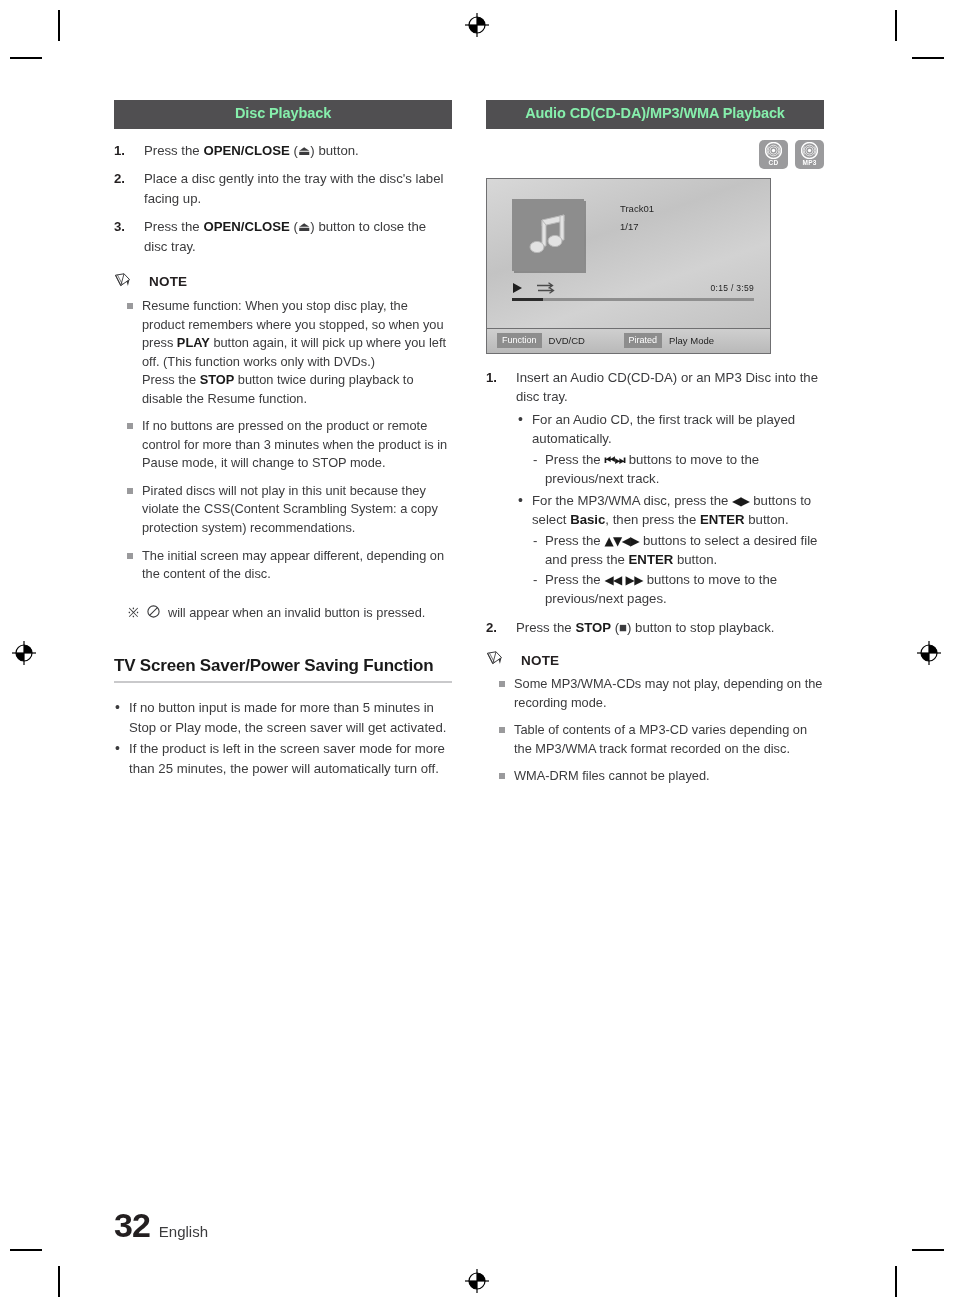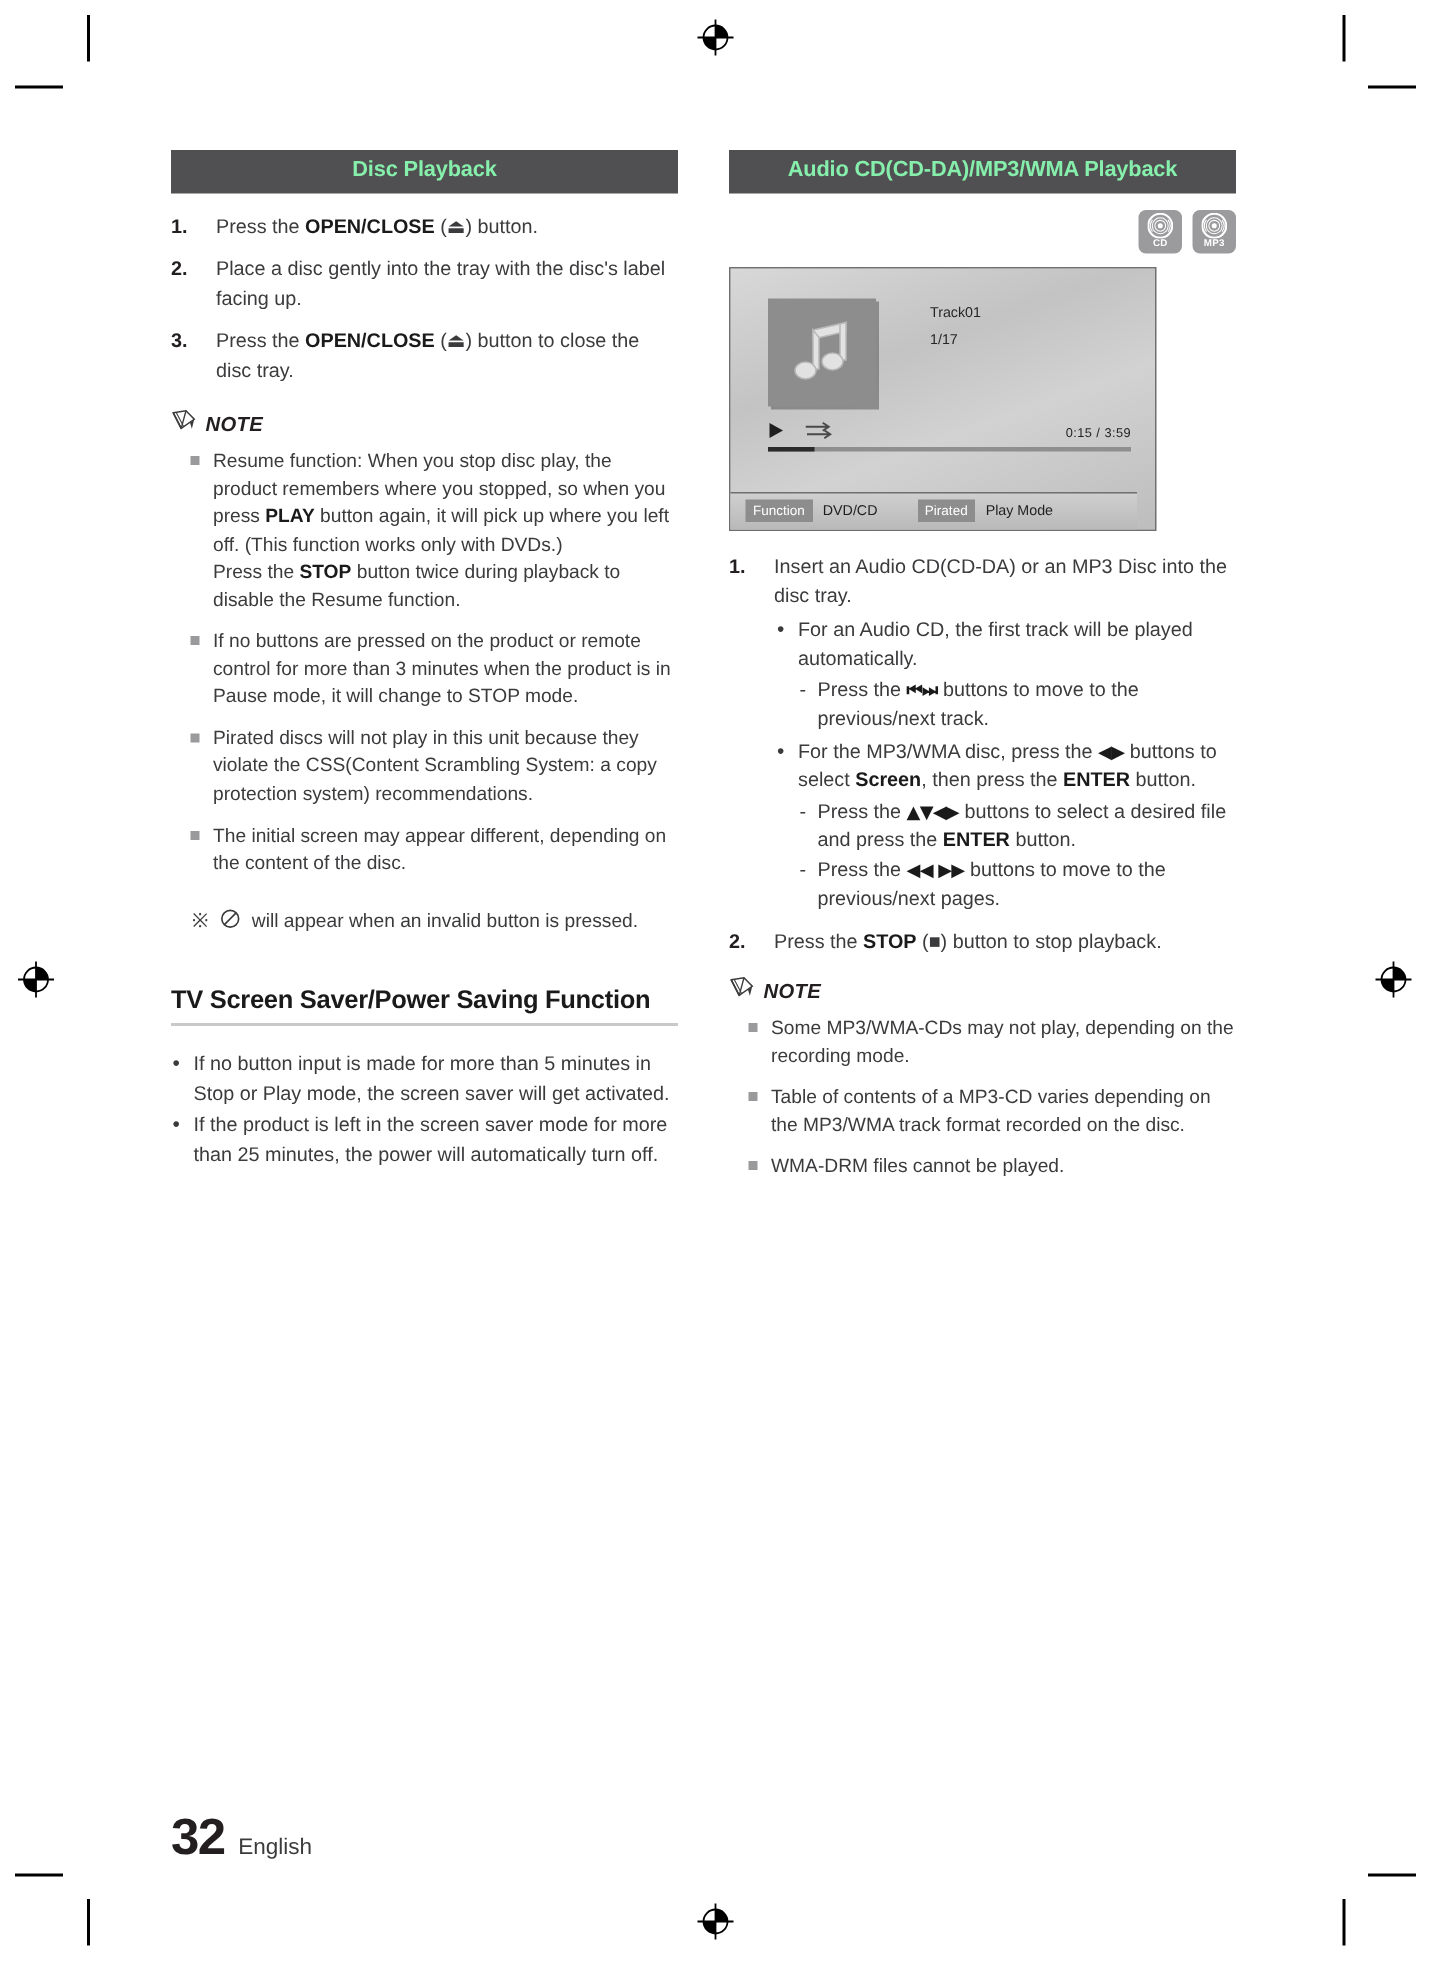--- a/index.html
+++ b/index.html
@@ -68,23 +68,22 @@
   }
   ol.steps > li .num {
     position:absolute; left:0; top:0;
     font-weight:bold; color:#231f20;
     font-size:13.2px;
   }
   b, strong { color:#1a1a1a; font-weight:bold; }
 
   
   .note-head {
-    display:flex; align-items:center; gap:6px;
+    display:flex; align-items:center; gap:18px;
     margin:17px 0 6px 0;
-    font-style:italic;
   }
   .note-head .label {
     font-size:13.5px; font-weight:bold; color:#231f20; letter-spacing:0.2px;
   }
   ul.note-list { list-style:none; margin:0; padding:0; }
   ul.note-list > li {
     position:relative;
     padding-left:28px;
     margin-bottom:9px;
     font-size:12.8px;
@@ -188,21 +187,21 @@
   .tv-bar .icons { display:flex; align-items:center; gap:14px; height:12px; }
   .tv-time {
     position:absolute; right:0; top:0;
     font-size:8.5px; color:#1f1f1f; letter-spacing:0.3px;
   }
   .tv-progress {
     margin-top:3px; height:3px; background:#8f8f8f; position:relative;
   }
   .tv-progress .fill { position:absolute; left:0; top:0; height:100%; width:13%; background:#2b2b2b; }
   .tv-footer {
-    position:absolute; left:0; right:12px; bottom:0;
+    position:absolute; left:0; right:0; bottom:0;
     height:24px;
     border-top:1px solid #6f6f71;
     background:linear-gradient(180deg,#cfcfcf,#b9b9b9);
     display:flex; align-items:center;
     font-size:9.5px; color:#1f1f1f;
   }
   .tv-chip {
     background:#8d8d8d; color:#ffffff;
     padding:2px 5px 3px 5px;
     font-size:9px;
@@ -402,21 +401,21 @@
             <span class="tv-val">Play Mode</span>
           </span>
         </div>
       </div>
 
       <ol class="steps" style="margin-top:14px;" id="right-steps">
           <li><span class="num">1.</span><span>Insert an Audio CD(CD-DA) or an MP3 Disc into the disc tray.</span><ul class="sub-bullets">
               <li><span>For an Audio CD, the first track will be played automatically.</span><ul class="dash-list">
                   <li>Press the <span class="glyph"><b>⏮⏭</b></span> buttons to move to the previous/next track.</li>
                 </ul></li>
-              <li><span>For the MP3/WMA disc, press the <span class="glyph"><b>◀▶</b></span> buttons to select <b>Screen</b>, then press the <b>ENTER</b> button.</span><ul class="dash-list">
+              <li><span>For the MP3/WMA disc, press the <span class="glyph"><b>◀▶</b></span> buttons to select <b>Basic</b>, then press the <b>ENTER</b> button.</span><ul class="dash-list">
                   <li>Press the <span class="glyph"><b>▲▼◀▶</b></span> buttons to select  a desired file and press the <b>ENTER</b> button.</li>
                   <li>Press the <span class="glyph"><b>◀◀ ▶▶</b></span> buttons to move to the previous/next pages.</li>
                 </ul></li>
             </ul></li>
           <li><span class="num">2.</span><span>Press the <b>STOP</b> (■) button to stop playback.</span></li>
         </ol>
 
       <div class="note-head" style="margin-top:14px;">
         <span>
           <svg width="17" height="14" viewBox="0 0 17 14">

